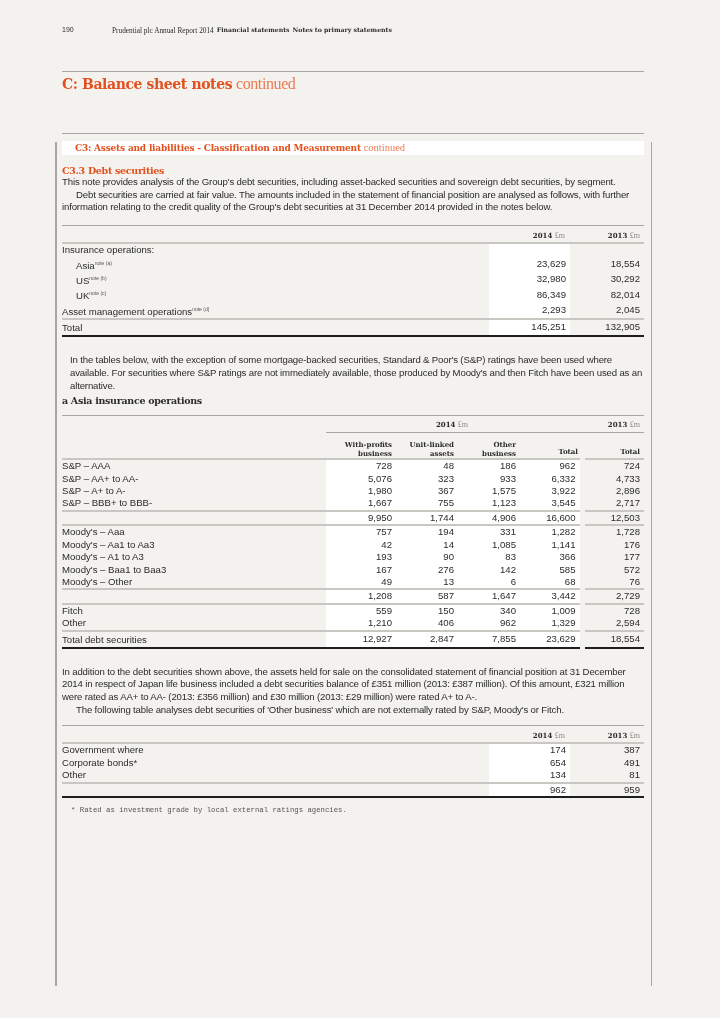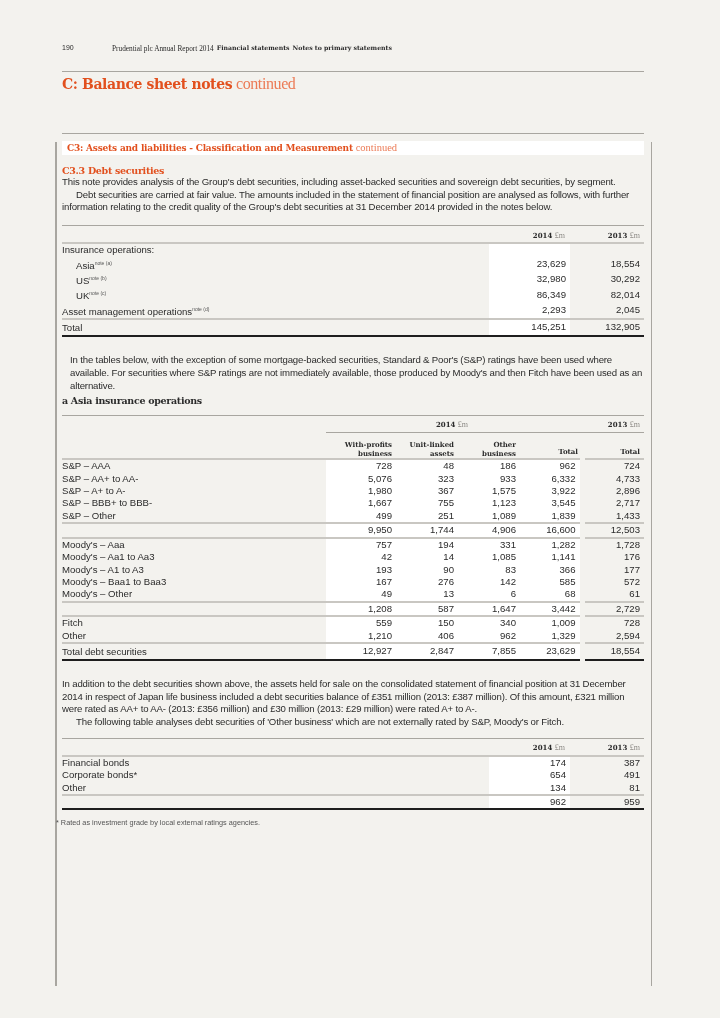--- a/index.html
+++ b/index.html
@@ -5,37 +5,37 @@
   html, body { margin: 0; padding: 0; }
   body {
     width: 720px; height: 1018px; overflow: hidden;
     background: #f3f2ee;
     font-family: "Liberation Sans", "DejaVu Sans", sans-serif;
     color: #2b2b2b;
     position: relative;
   }
 
   
-  .running-header { position: absolute; left: 62px; top: 44px; font-size: 7px; display: flex; }
+  .running-header { position: absolute; left: 62px; top: 26px; font-size: 7px; display: flex; }
   .running-header .page-no { width: 50px; }
   .running-header .ttl { font-family: "Liberation Serif", serif; font-size: 7.3px; }
   .running-header b { font-family: "DejaVu Serif", serif; font-weight: bold; font-size: 6.2px; margin-left: 3px; }
 
   .hr-top { position: absolute; left: 62px; top: 71px; width: 582px; height: 1px; background: #a8a6a0; }
   .section-title { position: absolute; left: 62px; top: 75px; font-size: 15px; color: #e2501e; letter-spacing: -0.4px; }
   .section-title .strong { font-family: "DejaVu Serif", serif; font-weight: bold; font-size: 14px; }
   .section-title .light { font-family: "Liberation Serif", serif; color: #ec7a55; font-size: 16px; }
 
   .hr-sub { position: absolute; left: 62px; top: 133px; width: 582px; height: 1px; background: #a8a6a0; }
   .vline-left { position: absolute; left: 55px; top: 142px; width: 2px; height: 844px; background: #a8a6a0; }
   .vline-right { position: absolute; left: 651px; top: 142px; width: 1px; height: 844px; background: #a8a6a0; }
 
   .content { position: absolute; left: 62px; top: 141px; width: 582px; }
 
-  .c3-band { background: #ffffff; height: 14px; padding-left: 5px; font-size: 10px; line-height: 14px; color: #e2501e; }
+  .c3-band { background: #ffffff; height: 14px; padding-left: 13px; font-size: 10px; line-height: 14px; color: #e2501e; }
   .c3-band .strong { font-family: "DejaVu Serif", serif; font-weight: bold; font-size: 9px; letter-spacing: -0.2px; }
   .c3-band .light { font-family: "Liberation Serif", serif; color: #ec7a55; font-size: 10.5px; }
 
   .sub-heading { margin-top: 10px; font-family: "DejaVu Serif", serif; font-weight: bold; font-size: 9.5px; color: #e2501e; letter-spacing: -0.3px; }
   p.para { margin: 0; font-size: 9.6px; line-height: 12.7px; letter-spacing: -0.15px; }
   .indent { text-indent: 14px; }
 
   .a-heading { font-family: "DejaVu Serif", serif; font-weight: bold; font-size: 9.5px; color: #2b2b2b; letter-spacing: -0.3px; margin-top: 3px; }
 
   
@@ -44,21 +44,21 @@
   th { font-family: "DejaVu Serif", serif; font-weight: bold; font-size: 7px; text-align: right; vertical-align: bottom; color: #2b2b2b; }
   th .unit { font-family: "Liberation Serif", serif; font-weight: normal; color: #8c8a85; font-size: 8px; }
   td.num { text-align: right; }
   td.hl { background: #ffffff; }
   .top-rule td, .top-rule th { border-top: 1px solid #a8a6a0; }
   .indent-cell { padding-left: 14px; }
   sup.note { font-size: 5px; vertical-align: 4px; color: #555; }
   .sep td { border-top: 2px solid #c9c7c2; }
   .thick-bottom td { border-bottom: 2px solid #1e1e1e; }
 
-  .footnote { font-family: Liberation Sans, sans-serif; font-size: 7.3px; color: #555; margin-top: 8px; margin-left: -6px; }
+  .footnote { font-family: Liberation Mono, monospace; font-size: 7.3px; color: #555; margin-top: 8px; margin-left: -6px; padding-left: 15px; }
 </style>
 </head>
 <body>
 
 <div class="running-header">
   <span class="page-no">190</span>
   <span class="ttl">Prudential plc  Annual Report 2014</span>
   <b>Financial statements</b>
   <b>Notes to primary statements</b>
 </div>
@@ -177,28 +177,20 @@
           <td class="num">2,896</td>
         </tr>
         <tr>
           <td>S&amp;P – BBB+ to BBB-</td>
           <td class="num hl">1,667</td>
           <td class="num hl">755</td>
           <td class="num hl">1,123</td>
           <td class="num hl" style="border-right: 5px solid rgb(243, 242, 238);">3,545</td>
           <td class="num">2,717</td>
         </tr>
-        <tr>
-          <td>S&amp;P – Other</td>
-          <td class="num hl">499</td>
-          <td class="num hl">251</td>
-          <td class="num hl">1,089</td>
-          <td class="num hl" style="border-right: 5px solid rgb(243, 242, 238);">1,839</td>
-          <td class="num">1,433</td>
-        </tr>
         <tr class="sep">
           <td style="line-height: 15px;"></td>
           <td class="num hl">9,950</td>
           <td class="num hl">1,744</td>
           <td class="num hl">4,906</td>
           <td class="num hl" style="border-right: 5px solid rgb(243, 242, 238);">16,600</td>
           <td class="num">12,503</td>
         </tr>
         <tr class="sep">
           <td>Moody's – Aaa</td>
@@ -231,21 +223,21 @@
           <td class="num hl">142</td>
           <td class="num hl" style="border-right: 5px solid rgb(243, 242, 238);">585</td>
           <td class="num">572</td>
         </tr>
         <tr>
           <td>Moody's – Other</td>
           <td class="num hl">49</td>
           <td class="num hl">13</td>
           <td class="num hl">6</td>
           <td class="num hl" style="border-right: 5px solid rgb(243, 242, 238);">68</td>
-          <td class="num">61</td>
+          <td class="num">76</td>
         </tr>
         <tr class="sep">
           <td style="line-height: 15px;"></td>
           <td class="num hl">1,208</td>
           <td class="num hl">587</td>
           <td class="num hl">1,647</td>
           <td class="num hl" style="border-right: 5px solid rgb(243, 242, 238);">3,442</td>
           <td class="num">2,729</td>
         </tr>
         <tr class="sep">
@@ -279,21 +271,21 @@
   <p class="para indent">The following table analyses debt securities of 'Other business' which are not externally rated by S&amp;P, Moody's or Fitch.</p>
 
   <table style="margin-top:9px;">
     <tbody>
         <tr class="top-rule">
       <th style="height:16px;"></th>
       <th style="width:76px; padding-right:5px;"><span>2014</span> <span class="unit">£m</span></th>
       <th style="width:70px; padding-right:4px;"><span>2013</span> <span class="unit">£m</span></th>
     </tr>
     <tr class="sep">
-      <td>Financial bonds</td>
+      <td>Government where</td>
       <td class="num hl">174</td>
           <td class="num">387</td>
     </tr>
     <tr>
       <td>Corporate bonds*</td>
       <td class="num hl">654</td>
           <td class="num">491</td>
     </tr>
     <tr>
       <td>Other</td>

